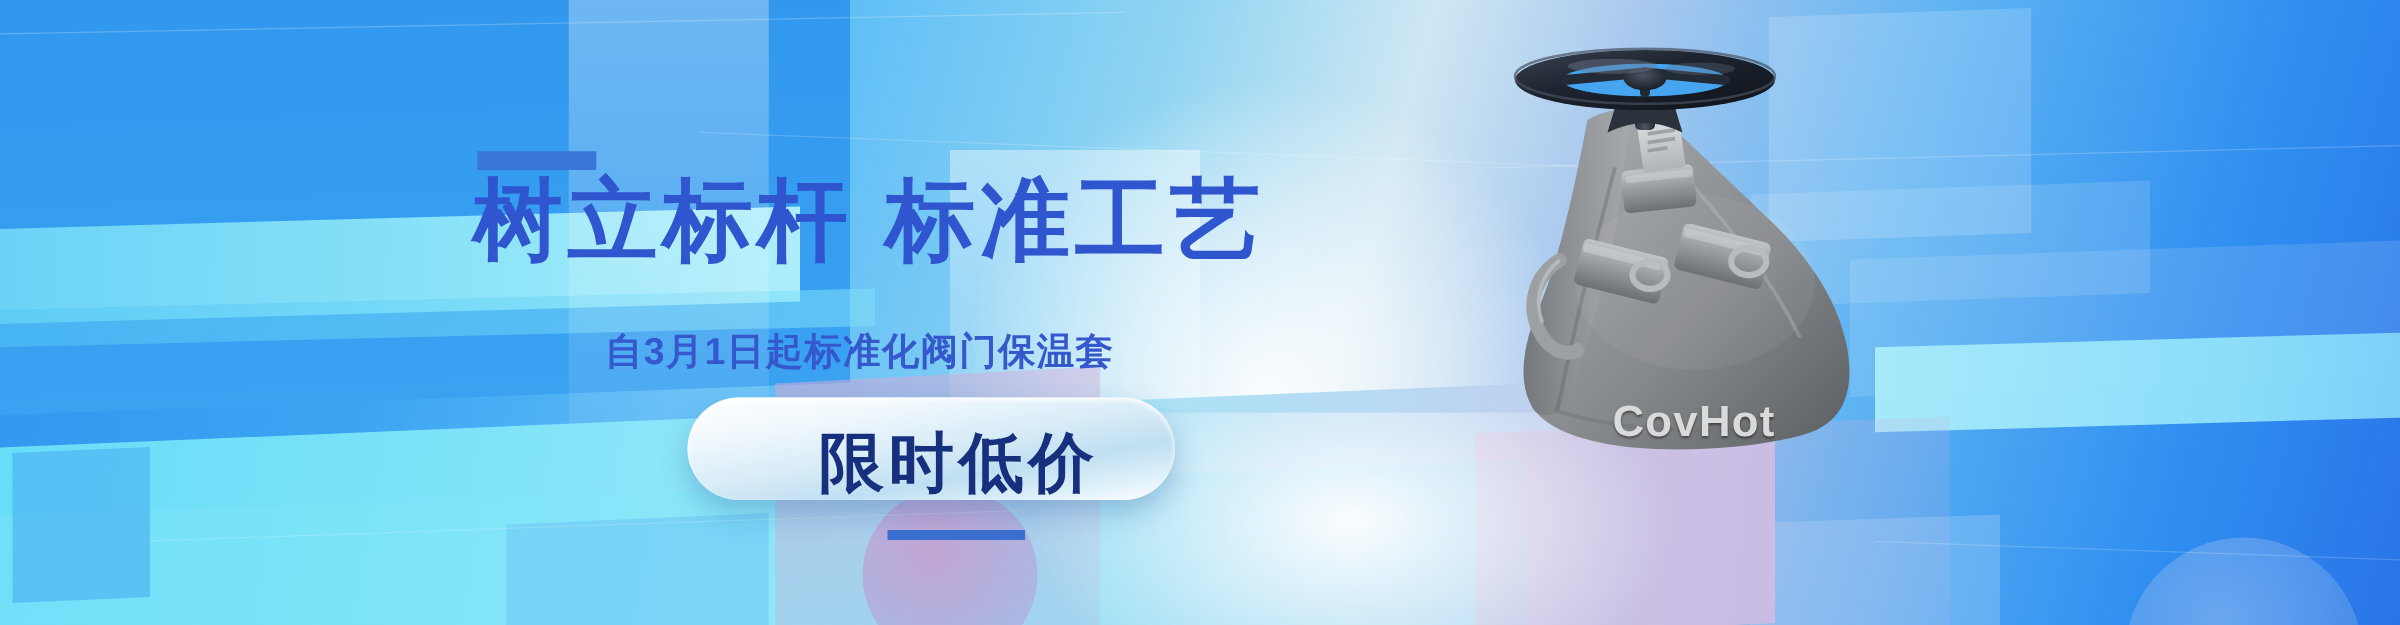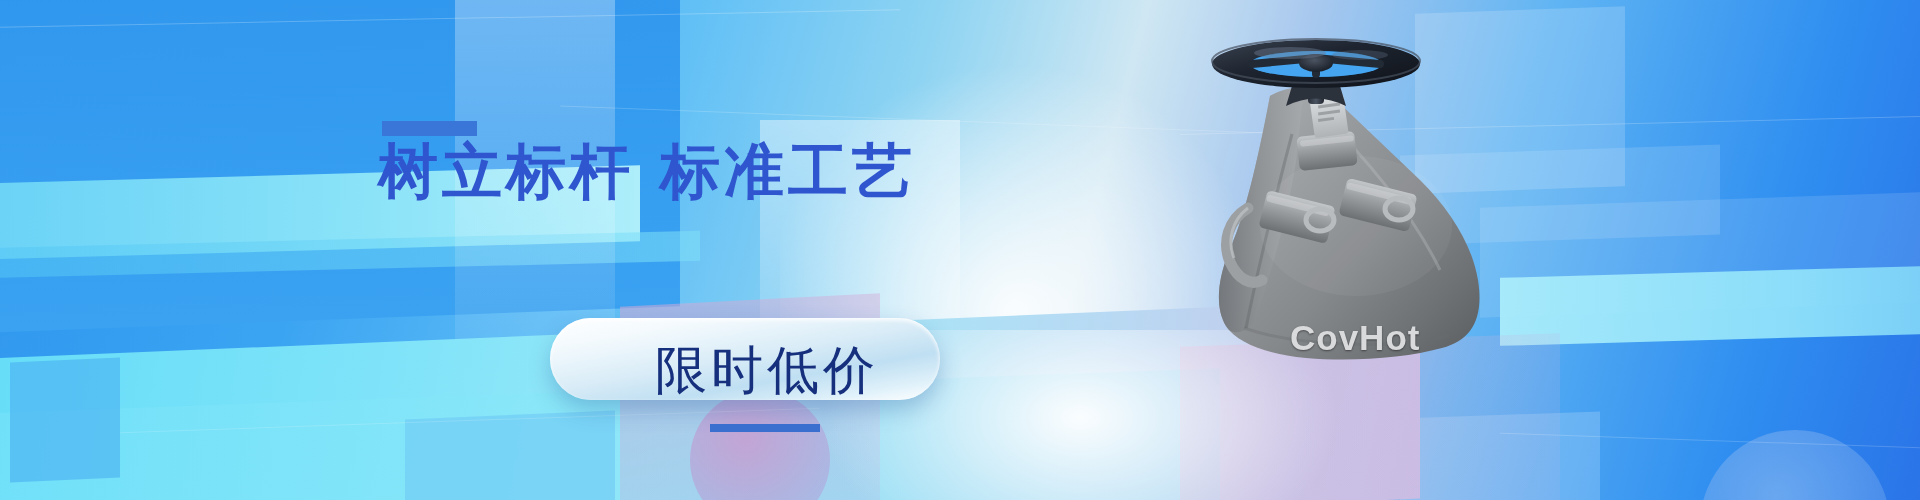--- a/index.html
+++ b/index.html
@@ -118,37 +118,37 @@
   }
 
   
   .copy{position:absolute;left:0;top:0;width:1000px;height:500px;}
   .accent-bar{
     position:absolute;left:382px;top:121px;width:95px;height:15px;
     background:#3a76d8;
   }
   .headline{
     position:absolute;left:378px;top:140px;
-    font-size:60px;line-height:1.05;font-weight:700;
+    font-size:72px;line-height:1.05;font-weight:700;
     color:#2f55cf;letter-spacing:4px;white-space:nowrap;
   }
   .headline .gap{display:inline-block;width:26px;}
   .subtitle{
     position:absolute;left:484px;top:261px;
     font-size:30px;font-weight:700;color:#3558cc;letter-spacing:1px;white-space:nowrap;
   }
   .cta{
     position:absolute;left:550px;top:318px;
     width:390px;height:82px;border-radius:41px;
     background:linear-gradient(170deg,#ffffff 0%,#f2f9fd 22%,#d9ecf7 48%,#bfdff2 68%,#dff1fa 86%,#ffffff 100%);
     box-shadow:0 10px 22px rgba(40,90,160,.30), inset 0 2px 4px rgba(255,255,255,.95);
     display:flex;align-items:center;justify-content:center;
   }
   .cta-label{
-    font-size:52px;font-weight:400;color:#16307e;letter-spacing:4px;
+    font-size:52px;font-weight:700;color:#16307e;letter-spacing:4px;
     position:relative;left:22px;margin-top:24px;
   }
   .underline-bar{
     position:absolute;left:710px;top:424px;width:110px;height:8px;
     background:#3a6fd0;
   }
 
   
   .product{position:absolute;left:1120px;top:30px;width:420px;height:380px;}
   .product svg{display:block;width:100%;height:100%;}
@@ -196,20 +196,21 @@
   </div>
 
   <div class="copy">
 
     <div class="accent-bar"></div>
 
     <div class="headline">
       <span>树立标杆</span><span class="gap"></span><span>标准工艺</span>
     </div>
 
+    <div class="subtitle">自3月1日起标准化阀门保温套</div>
 
     <div class="cta">
       <span class="cta-label">限时低价</span>
     </div>
 
     <div class="underline-bar"></div>
   </div>
 
   <div class="product">
     <svg viewBox="0 0 420 380" xmlns="http://www.w3.org/2000/svg" aria-hidden="true">

